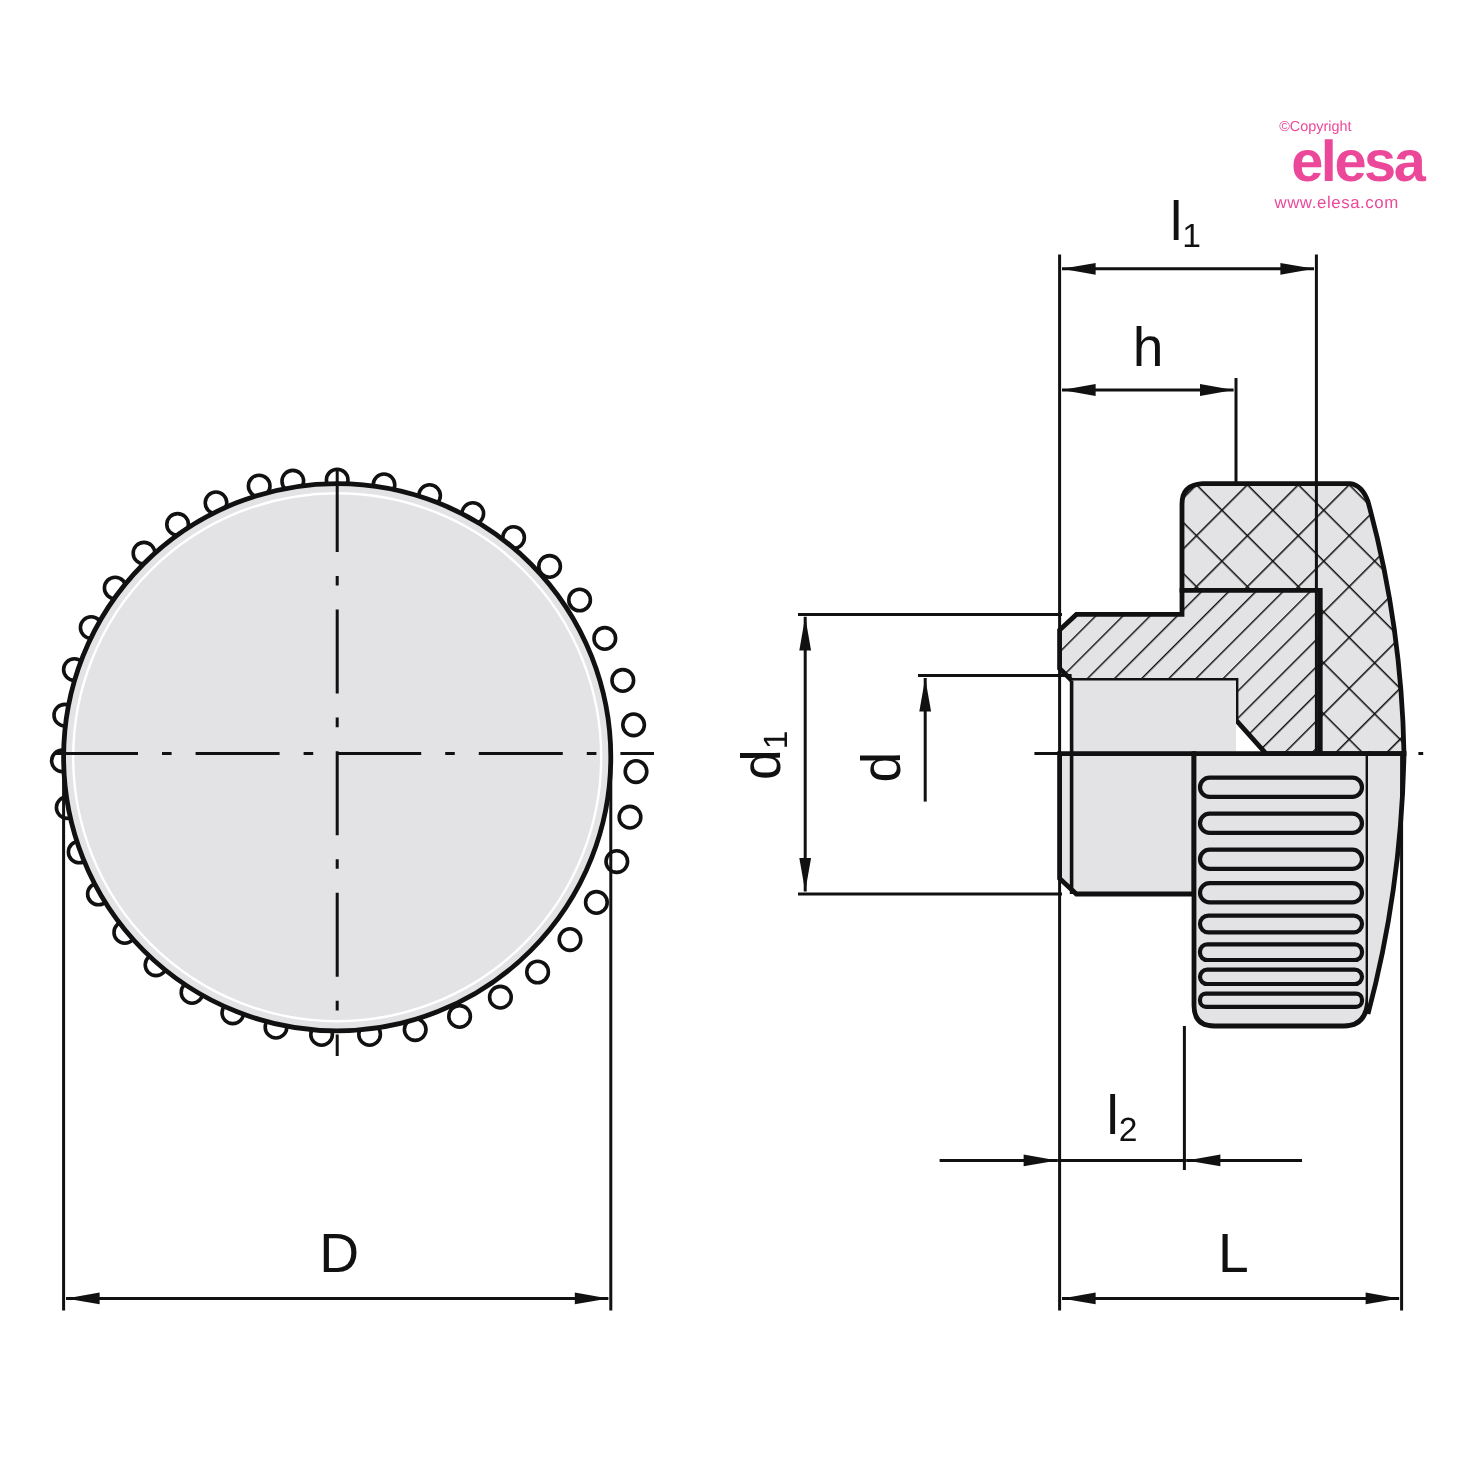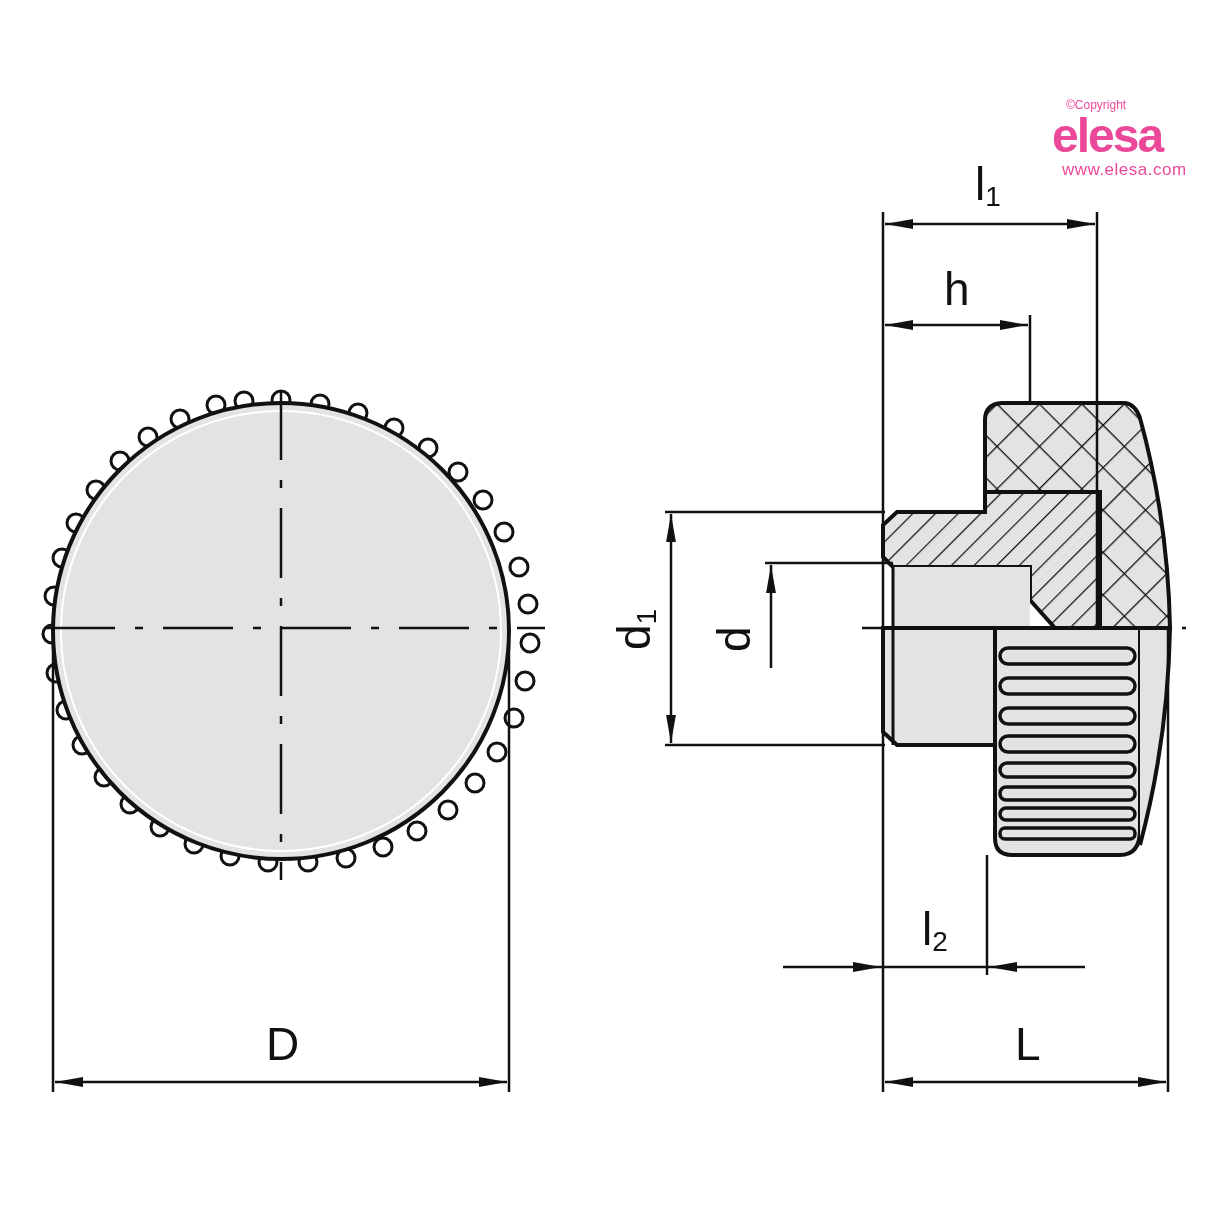--- a/index.html
+++ b/index.html
@@ -2,22 +2,22 @@
 <html><head>
   <meta charset="utf-8">
   <style>
     html, body { margin: 0; padding: 0; background: #ffffff; }
     body { width: 1214px; height: 1214px; position: relative; overflow: hidden; font-family: "Liberation Sans", sans-serif; }
     #drawing { position: absolute; left: 0; top: 0; width: 1214px; height: 1214px; }
     .dim-label { font-family: "Liberation Sans", sans-serif; font-size: 46px; fill: #111; }
     .dim-sub { font-family: "Liberation Sans", sans-serif; font-size: 28px; fill: #111; }
     .wm { position: absolute; right: 10px; top: 98px; width: 160px; text-align: left; color: #ec4899; font-family: "Liberation Sans", sans-serif; }
     .wm-copy { font-size: 12px; margin-left: 22px; }
-    .wm-logo { font-size: 48px; font-weight: bold; letter-spacing: -2px; line-height: 48px; margin-left: 8px; }
-    .wm-url { font-size: 17px; letter-spacing: 0.5px; margin-left: 18px; }
+    .wm-logo { font-size: 48px; font-weight: bold; letter-spacing: -2px; line-height: 48px; margin-left: 32px; }
+    .wm-url { font-size: 14px; letter-spacing: 0.5px; margin-left: 18px; }
   </style>
 </head>
 <body>
 
 <div class="wm">
   <div class="wm-copy">©Copyright</div>
   <div class="wm-logo">elesa</div>
   <div class="wm-url">www.elesa.com</div>
 </div>
 

